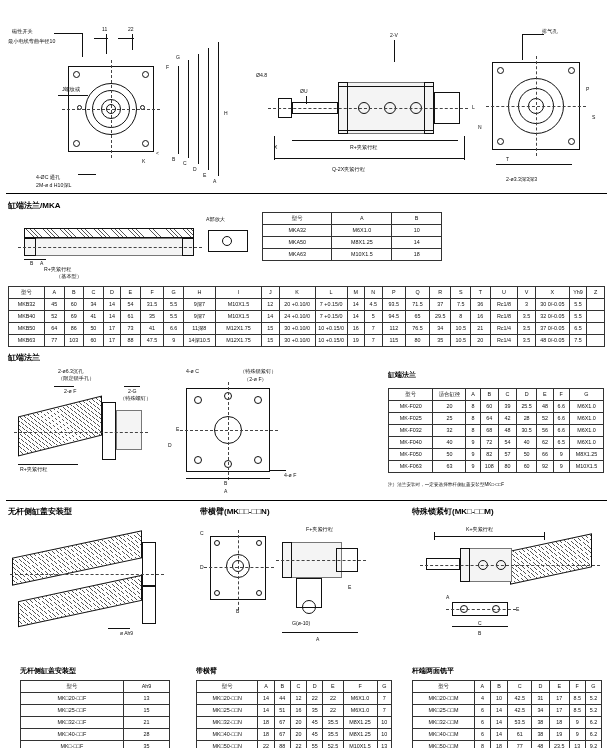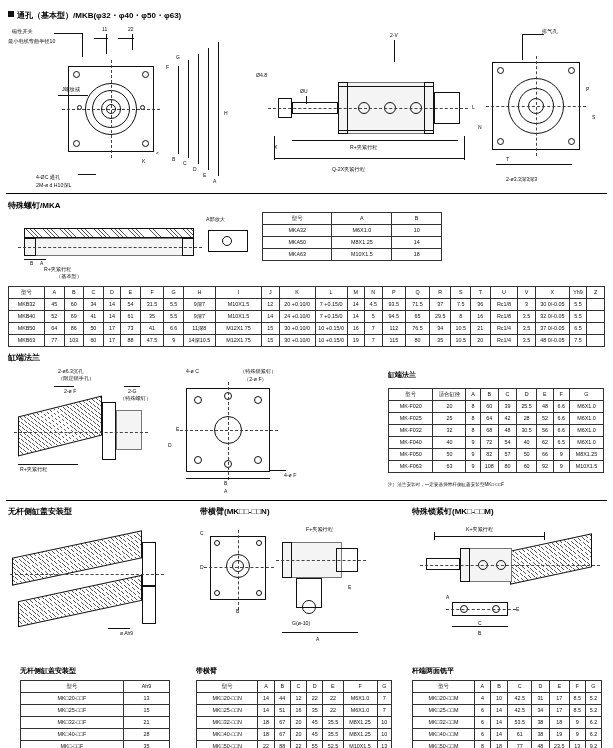--- a/index.html
+++ b/index.html
@@ -34,23 +34,20 @@
   .hatch{position:absolute;
      background-image:repeating-linear-gradient(45deg,#555 0,#555 0.5px,transparent 0.5px,transparent 3px);
      border:1px solid #111;box-sizing:border-box;}
   .divider{position:absolute;left:6px;width:601px;height:1px;background:#000;}
 </style>
 </head>
 <body>
 
 <div class="page">
 
-  <div style="position:absolute;left:8px;top:10px;">
-    <span class="sq"></span><span class="sec-title">通孔（基本型）/MKB(φ32・φ40・φ50・φ63)</span>
-  </div>
 
   <div style="position:absolute;left:6px;top:24px;width:601px;height:166px;">
 
     <div class="lbl cn" style="left:6px;top:4px;">磁性开关</div>
     <div class="lbl cn" style="left:2px;top:14px;">最小电线弯曲半径10</div>
     <div class="hline" style="left:48px;top:9px;width:28px;"></div>
     <div class="vline" style="left:76px;top:9px;height:24px;"></div>
 
     <div class="lbl" style="left:96px;top:2px;">11</div>
     <div class="lbl" style="left:122px;top:2px;">22</div>
@@ -148,21 +145,21 @@
     <div class="lbl" style="left:580px;top:62px;">P</div>
     <div class="lbl" style="left:586px;top:90px;">S</div>
     <div class="lbl" style="left:500px;top:132px;">T</div>
     <div class="lbl cn" style="left:500px;top:152px;">2-ø3.3深3深3</div>
     <div class="hline" style="left:490px;top:140px;width:76px;"></div>
   </div>
 
   <div class="divider" style="top:193px;"></div>
 
   <div style="position:absolute;left:8px;top:200px;">
-    <span class="sec-title">特殊螺钉/MKA</span>
+    <span class="sec-title">缸端法兰/MKA</span>
   </div>
 
   <div style="position:absolute;left:10px;top:216px;width:250px;height:60px;">
     <div class="lbl cn" style="left:196px;top:0px;">A部放大</div>
     <div class="hatch" style="left:14px;top:12px;width:170px;height:10px;"></div>
     <div class="boxg" style="left:14px;top:22px;width:170px;height:18px;"></div>
     <div class="box" style="left:14px;top:22px;width:12px;height:18px;"></div>
     <div class="box" style="left:172px;top:22px;width:12px;height:18px;"></div>
     <div class="dash" style="left:8px;top:31px;width:184px;"></div>
     <div class="lbl" style="left:20px;top:44px;">B</div>

